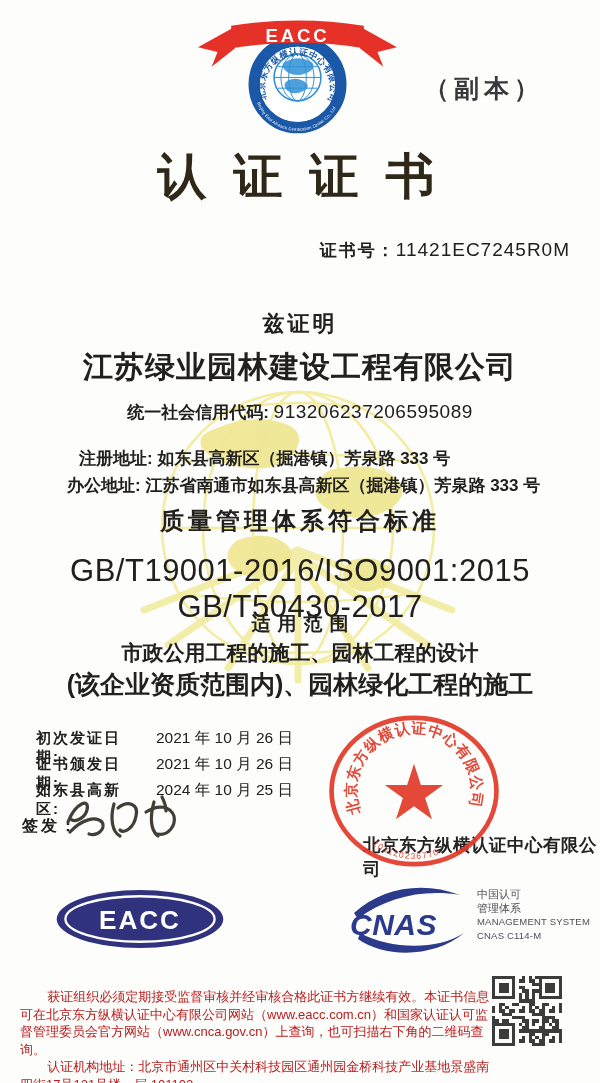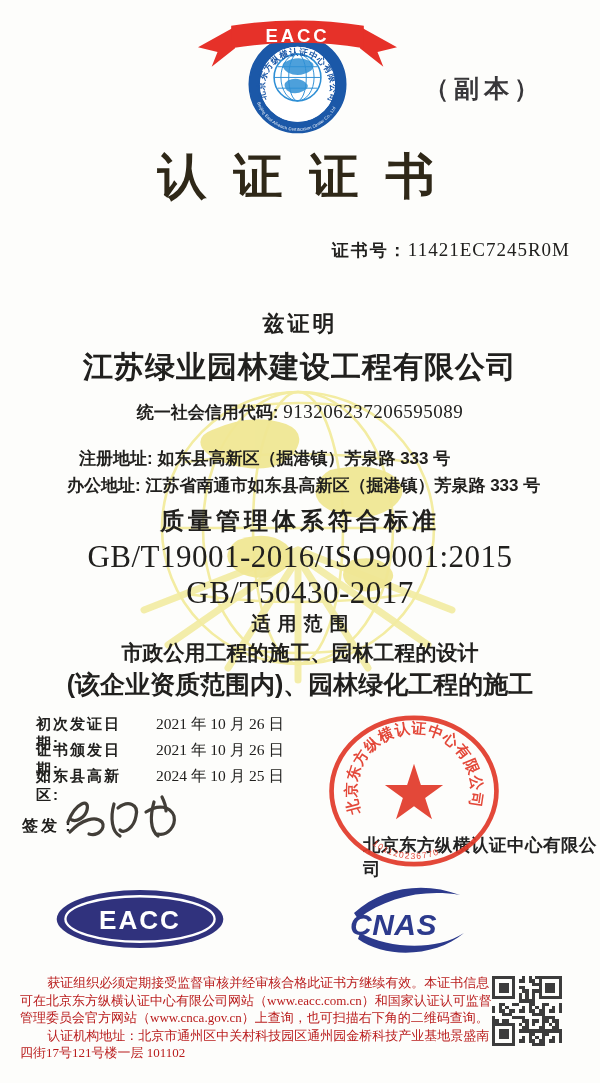--- a/index.html
+++ b/index.html
@@ -12,21 +12,21 @@
     --wm-yellow:#f3eca2;
     --wm-strong:#f0e794;
     --ink:#21201e;
     --title-ink:#2f2818;
   }
   *{margin:0;padding:0;box-sizing:border-box;}
   html,body{width:600px;height:1083px;}
   body{background:#fdfdfb;font-family:"Liberation Sans","DejaVu Sans",sans-serif;color:var(--ink);}
   #page{position:relative;width:600px;height:1083px;overflow:hidden;}
   .abs{position:absolute;}
-  .serif{font-family:Liberation Serif, serif;}
+  .serif{font-family:Liberation Sans, sans-serif;margin-top:14px;}
   .center{left:0;width:600px;text-align:center;}
 
   svg .red-f{fill:var(--seal-red);} svg .red-s{stroke:var(--seal-red);}
   svg .ribbon-f{fill:var(--ribbon-red);}
   svg .blue-s{stroke:var(--badge-blue);} svg .blue-f{fill:var(--badge-blue);}
   svg .globe-s{stroke:var(--globe-blue);} svg .globe-f{fill:var(--globe-blue);}
   svg .navy-f{fill:var(--logo-navy);}
   svg .cnas-f{fill:var(--cnas-navy);}
   svg .wm-s{stroke:var(--wm-yellow);} svg .wm-f{fill:var(--wm-strong);}
 
@@ -234,20 +234,26 @@
     <ellipse cx="89" cy="32" rx="77" ry="23.5" fill="none" stroke="#ffffff" stroke-width="2.4"></ellipse>
     <text x="89" y="42" text-anchor="middle" fill="#ffffff" font-size="27" font-weight="800" letter-spacing="2">EACC</text>
   </svg>
 
   <svg class="abs cnas-logo" width="130" height="72" viewBox="0 0 130 72">
     <path class="cnas-f" d="M12,30 C40,4 82,-2 118,12 C82,6 44,14 16,36 Z"></path>
     <path class="cnas-f" d="M16,56 C44,76 94,74 122,50 C94,68 48,66 18,50 Z"></path>
     <text x="8" y="52" class="cnas-f" font-size="30" font-weight="800" font-style="italic" letter-spacing="0.5">CNAS</text>
   </svg>
 
+  <div class="abs cnas-caption">
+    <div class="cjk">中国认可</div>
+    <div class="cjk">管理体系</div>
+    <div class="lat">MANAGEMENT SYSTEM</div>
+    <div class="lat">CNAS C114-M</div>
+  </div>
 
   <div class="abs footer serif">
     <p>获证组织必须定期接受监督审核并经审核合格此证书方继续有效。本证书信息可在北京东方纵横认证中心有限公司网站（www.eacc.com.cn）和国家认证认可监督管理委员会官方网站（www.cnca.gov.cn）上查询，也可扫描右下角的二维码查询。</p>
     <p>认证机构地址：北京市通州区中关村科技园区通州园金桥科技产业基地景盛南四街17号121号楼一层 101102</p>
   </div>
 
   <div class="abs qr"><svg width="70" height="70" viewBox="0 0 70 70" fill="#3c3c3c" shape-rendering="crispEdges">
         <rect x="0.00" y="0.00" width="3.33" height="3.33"></rect>
         <rect x="3.33" y="0.00" width="3.33" height="3.33"></rect>
         <rect x="6.67" y="0.00" width="3.33" height="3.33"></rect>

